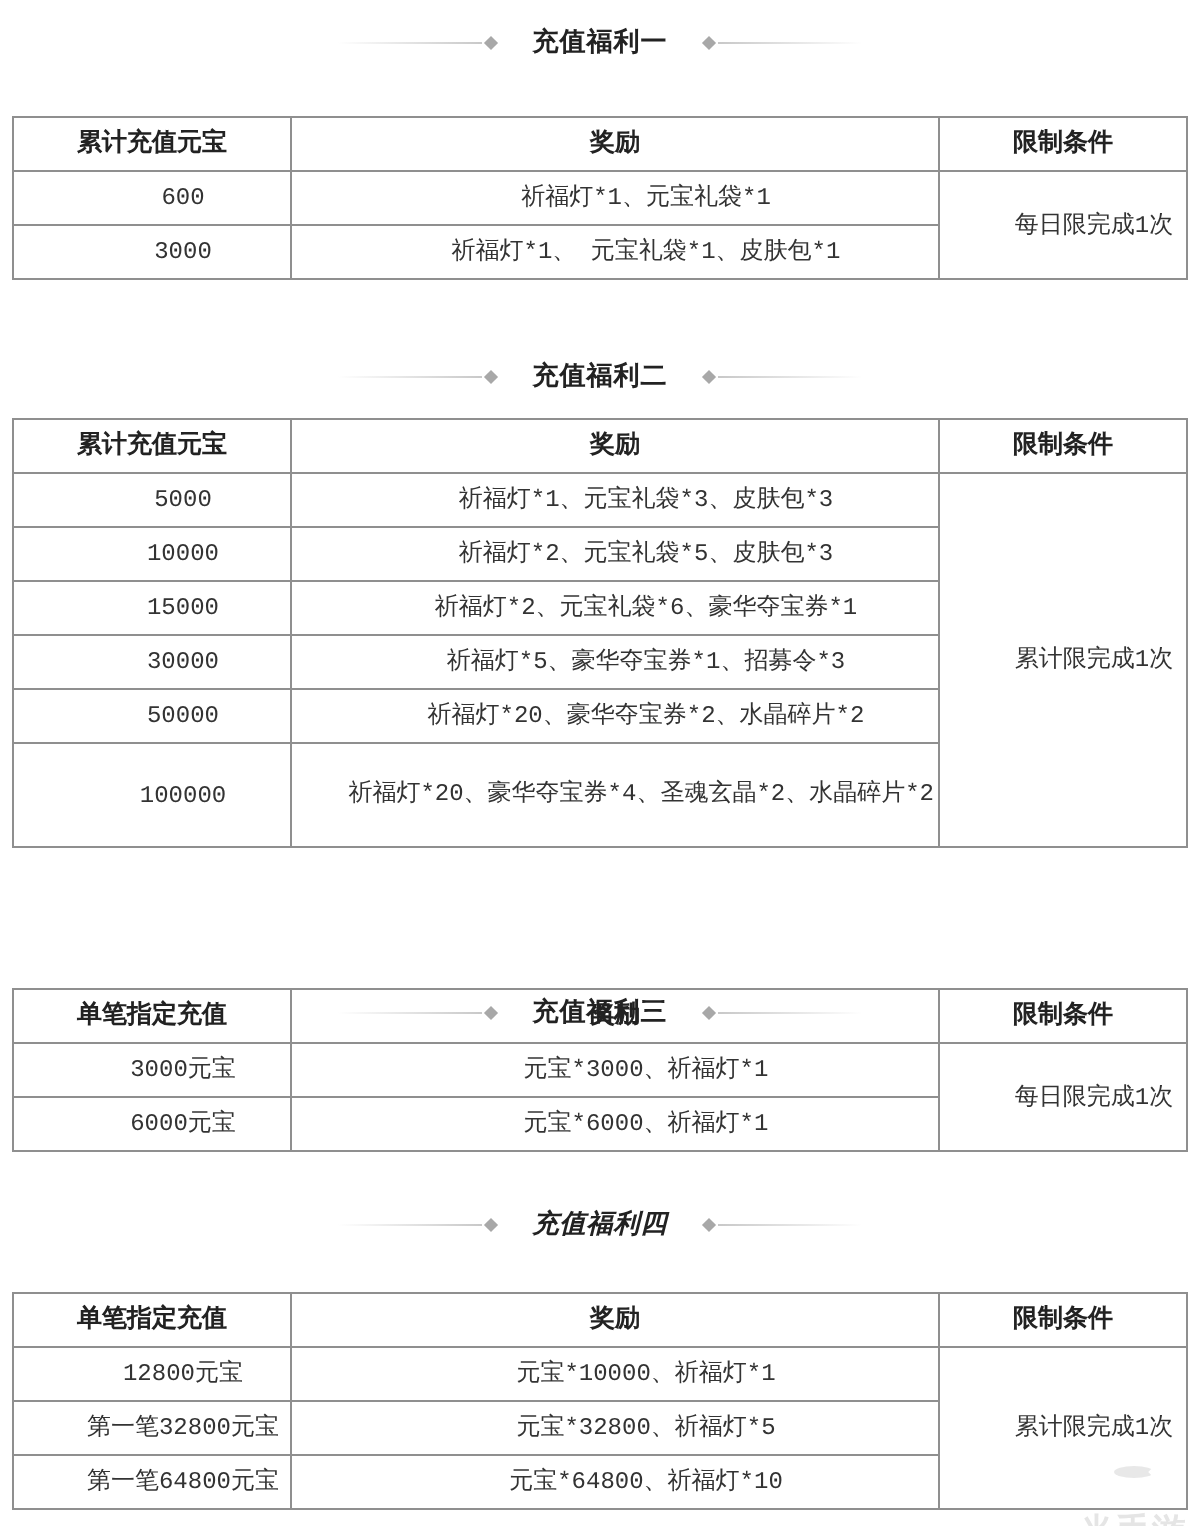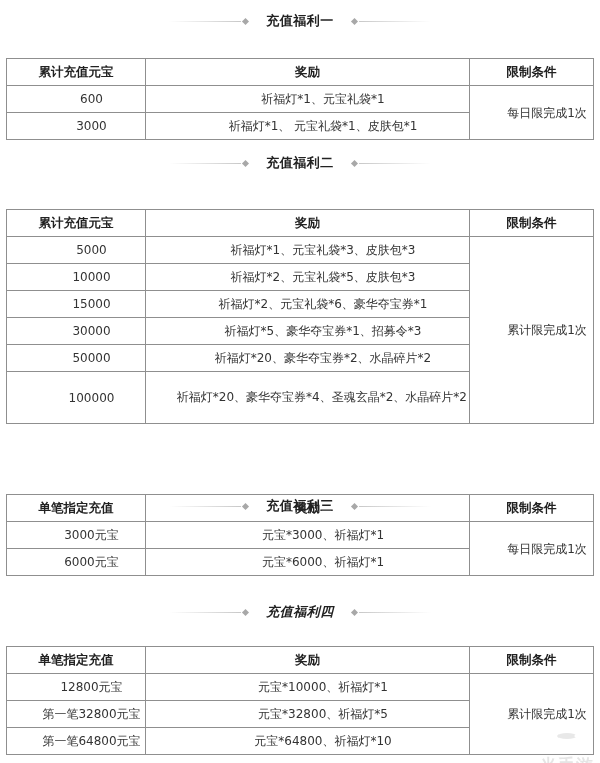--- a/index.html
+++ b/index.html
@@ -21,21 +21,21 @@
     }
     .title-text {
       font-size: 13px; font-weight: bold; color: #222222; margin: 0 16px; letter-spacing: 0.5px;
     }
     table.benefit {
       position: absolute; left: 6px; width: 587px; border-collapse: collapse; table-layout: fixed;
       font-size: 12px;
     }
     table.benefit td, table.benefit th {
       border: 1px solid #8f8f8f; text-align: center; vertical-align: middle; padding: 0 4px;
-      line-height: 26px; color: #333333;
+      line-height: 26px; color: #333333; font-family: Liberation Mono, monospace;
     }
     table.benefit th { font-weight: bold; font-size: 12.5px; color: #222222; height: 26px; }
     table.benefit td { height: 25.5px; padding-left: 35px; }
     table.benefit td.wrap { line-height: 25px; padding: 0 2px; text-align: right; }
     col.c1 { width: 139px; }
     col.c2 { width: 324px; }
     col.c3 { width: 124px; }
     .watermark {
       position: absolute; left: 534px; right: 0; top: 733px; height: 30px;
       display: flex; align-items: center; gap: 15px; opacity: 0.55; flex-direction: column;
@@ -73,21 +73,21 @@
     <td>祈福灯*1、元宝礼袋*1</td>
     <td rowspan="2">每日限完成1次</td>
   </tr>
   <tr>
     <td>3000</td>
     <td>祈福灯*1、 元宝礼袋*1、皮肤包*1</td>
   </tr>
 </tbody>
   </table>
 
-<div class="section-title" style="top:151px;">
+<div class="section-title" style="top:176px;">
   <span class="divider-line left"></span>
   <span class="diamond"></span>
   <span class="title-text">充值福利二</span>
   <span class="diamond"></span>
   <span class="divider-line right"></span>
 </div>
 <table class="benefit" style="top:209px;">
   <colgroup>
       <col class="c1">
       <col class="c2">

